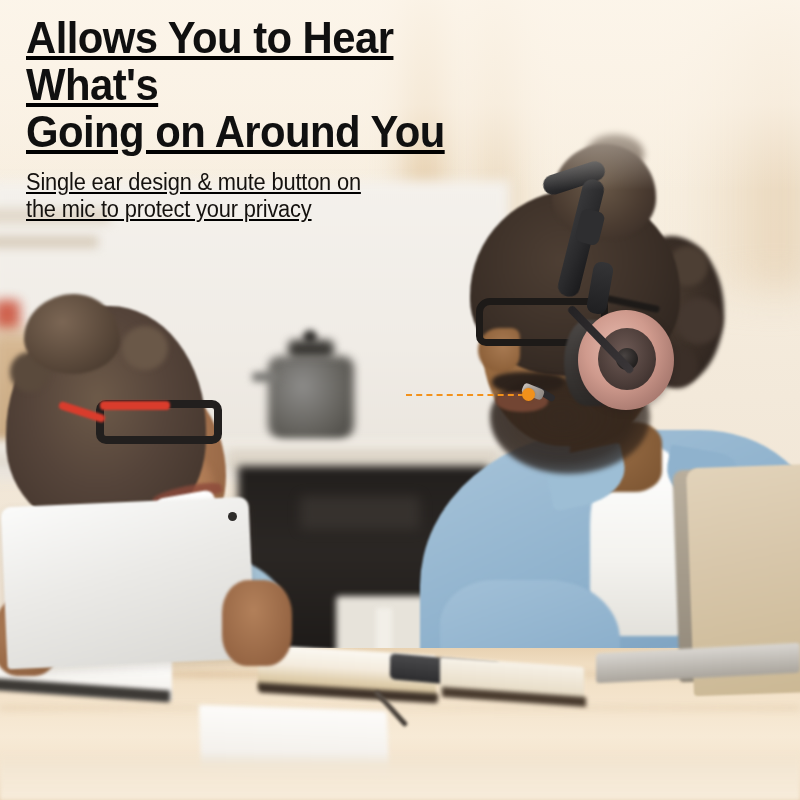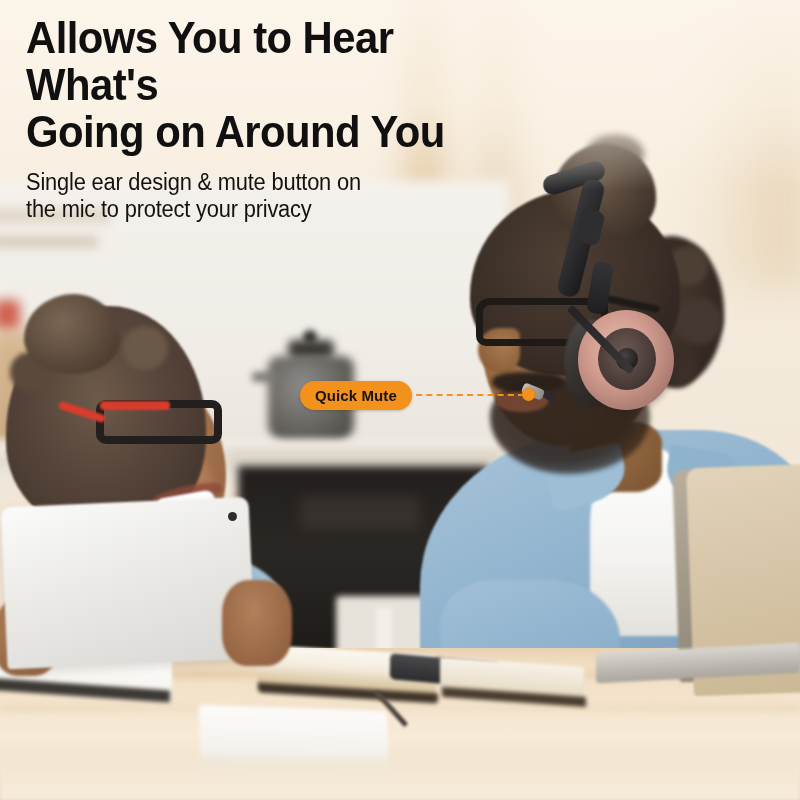--- a/index.html
+++ b/index.html
@@ -787,20 +787,21 @@
     box-shadow: 0 0 3px rgba(120,70,10,.5);
     z-index: 41;
   }
 
   
   .text-block {
     position: absolute;
     left: 26px; top: 14px;
     z-index: 50;
     width: 520px;
+    text-decoration: underline;
   }
   .headline {
     font-family: "Liberation Sans", sans-serif;
     font-size: 45px;
     font-weight: bold;
     line-height: 47px;
     color: #101010;
     letter-spacing: -0.6px;
     transform: scaleX(0.93);
     transform-origin: left top;
@@ -943,23 +944,20 @@
     <div class="child-hand"></div>
     <div class="tablet"></div>
     <div class="tablet-cam"></div>
     <div class="child-hand2"></div>
 
     <div class="desk-edge"></div>
   </div>
 
   <div class="callout-line"></div>
   <div class="callout-dot"></div>
-  <div class="callout-badge">
-    <span>Quick Mute</span>
-  </div>
 
   <div class="top-fade"></div>
   <div class="text-block">
     <h1 class="headline">Allows You to Hear What's
 Going on Around You</h1>
     <p class="subheadline">Single ear design &amp; mute button on
 the mic to protect your privacy</p>
   </div>
 
 </div>

